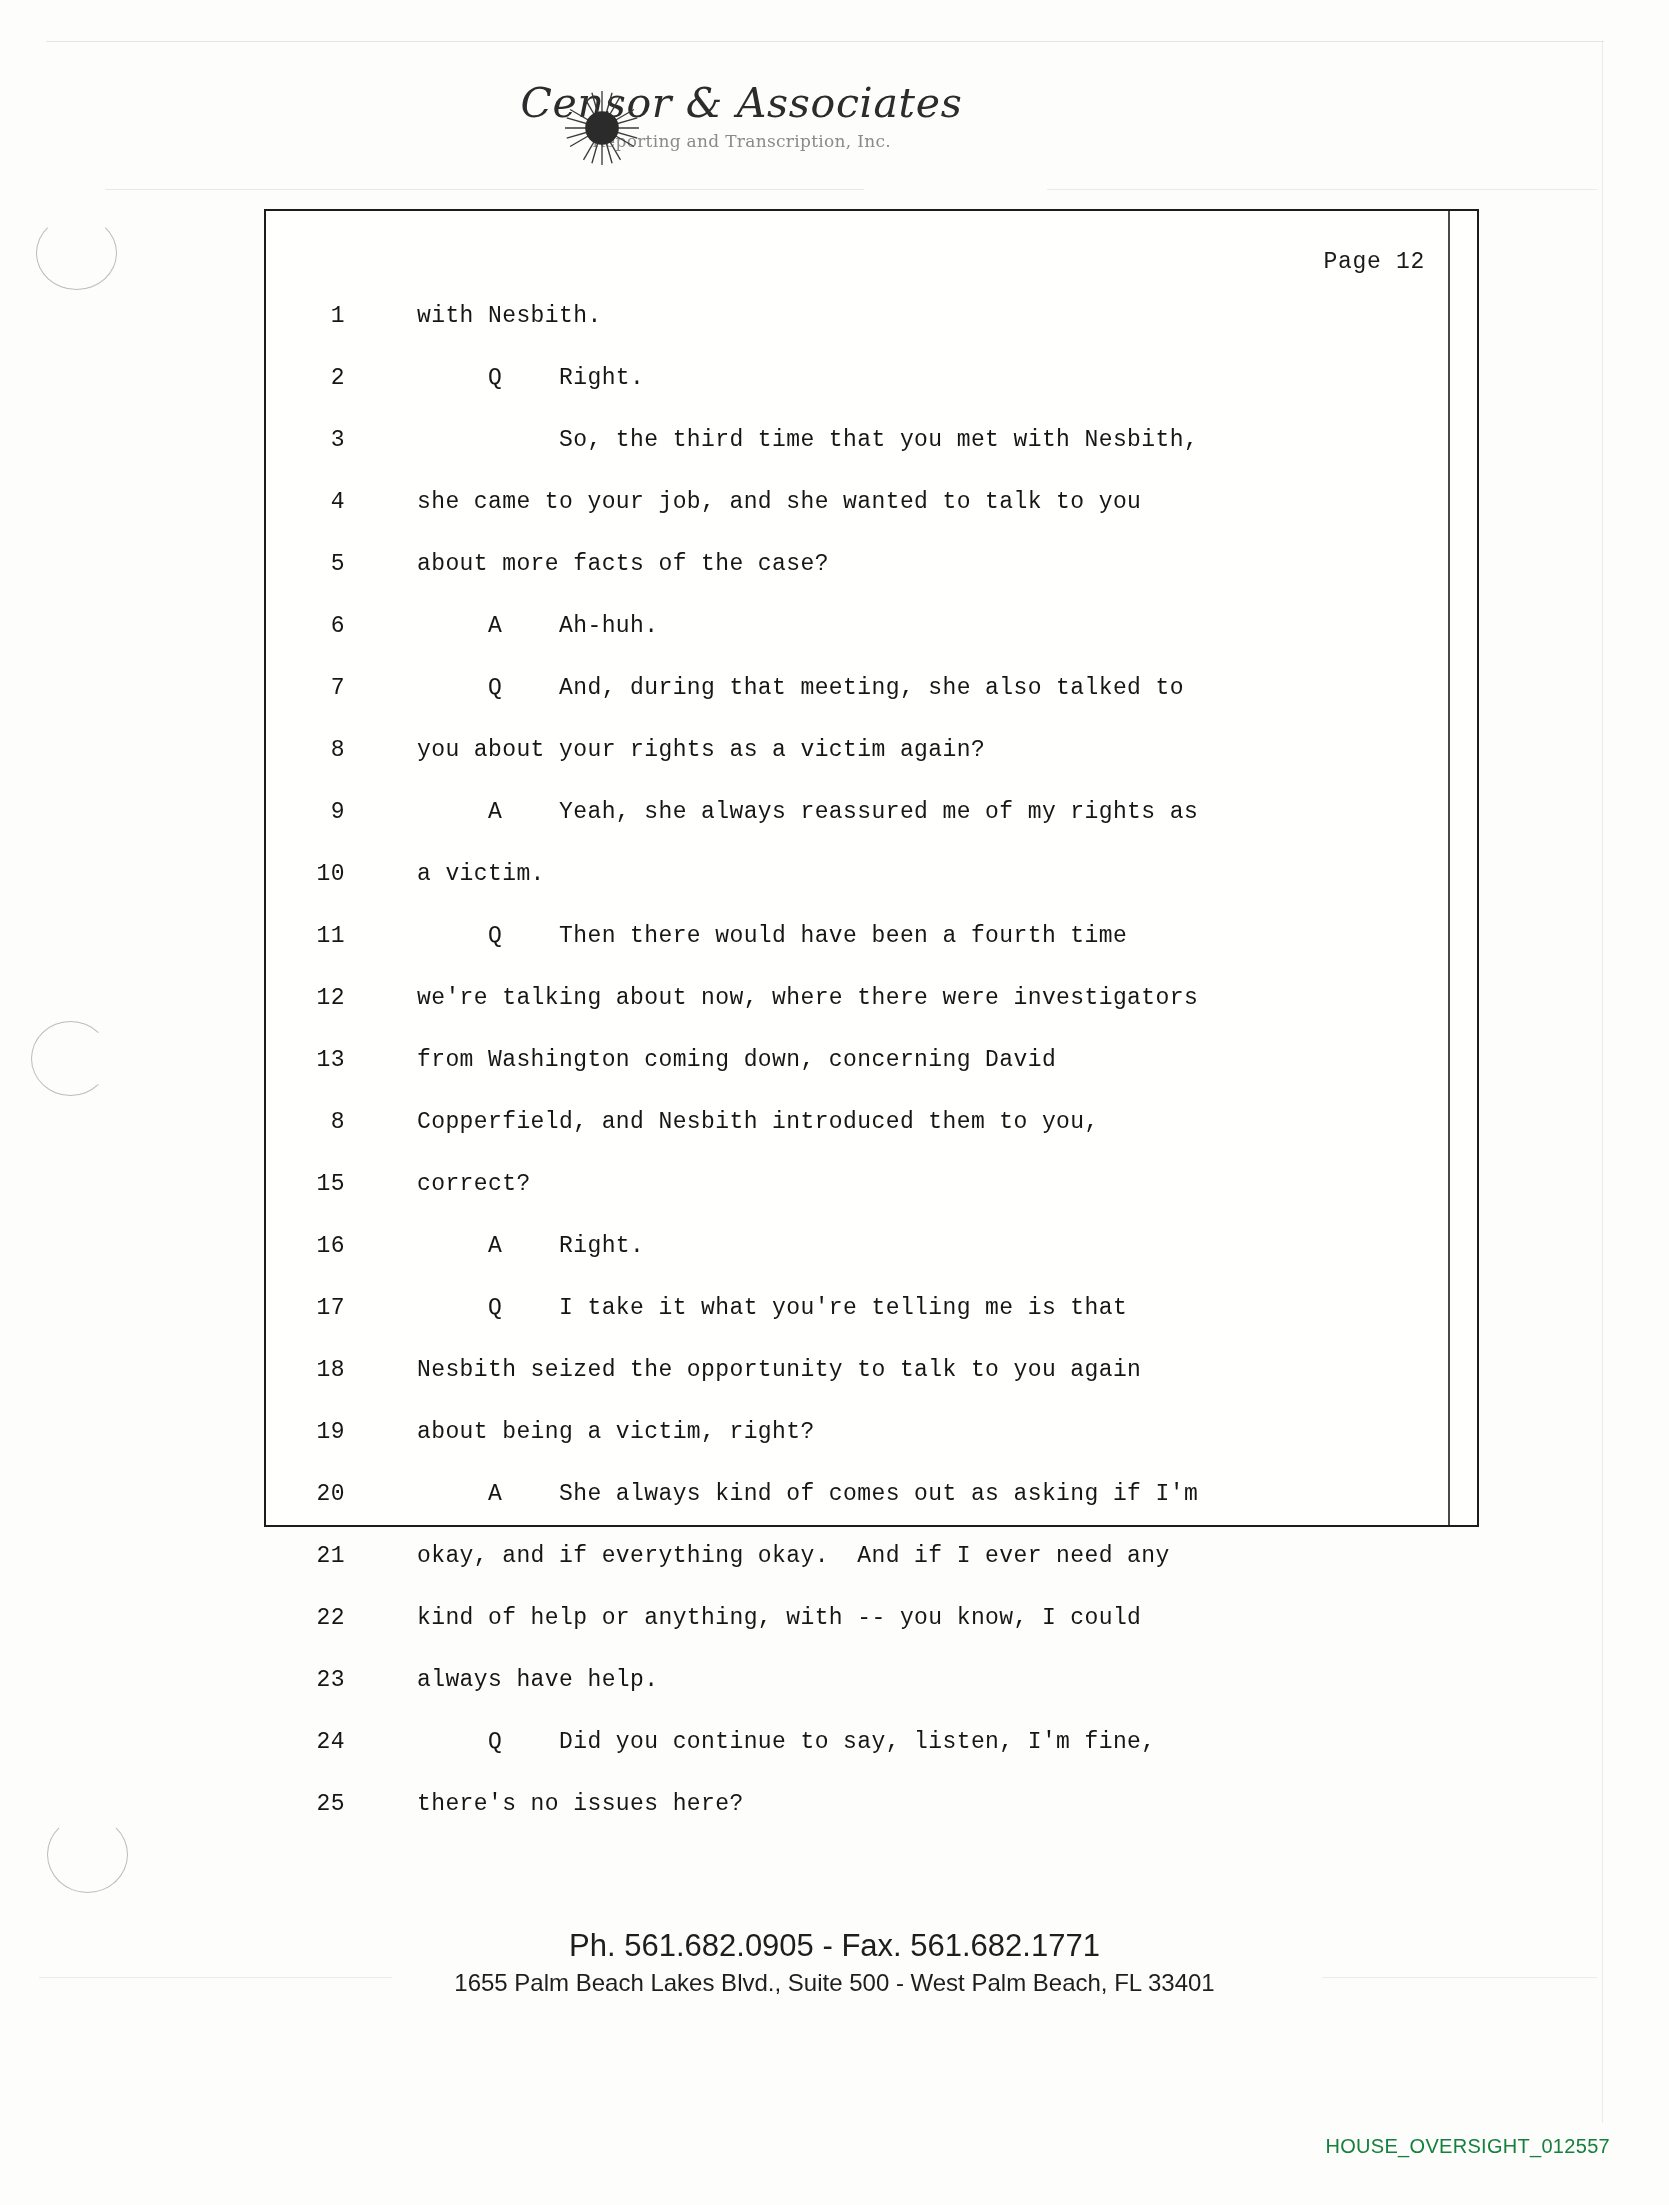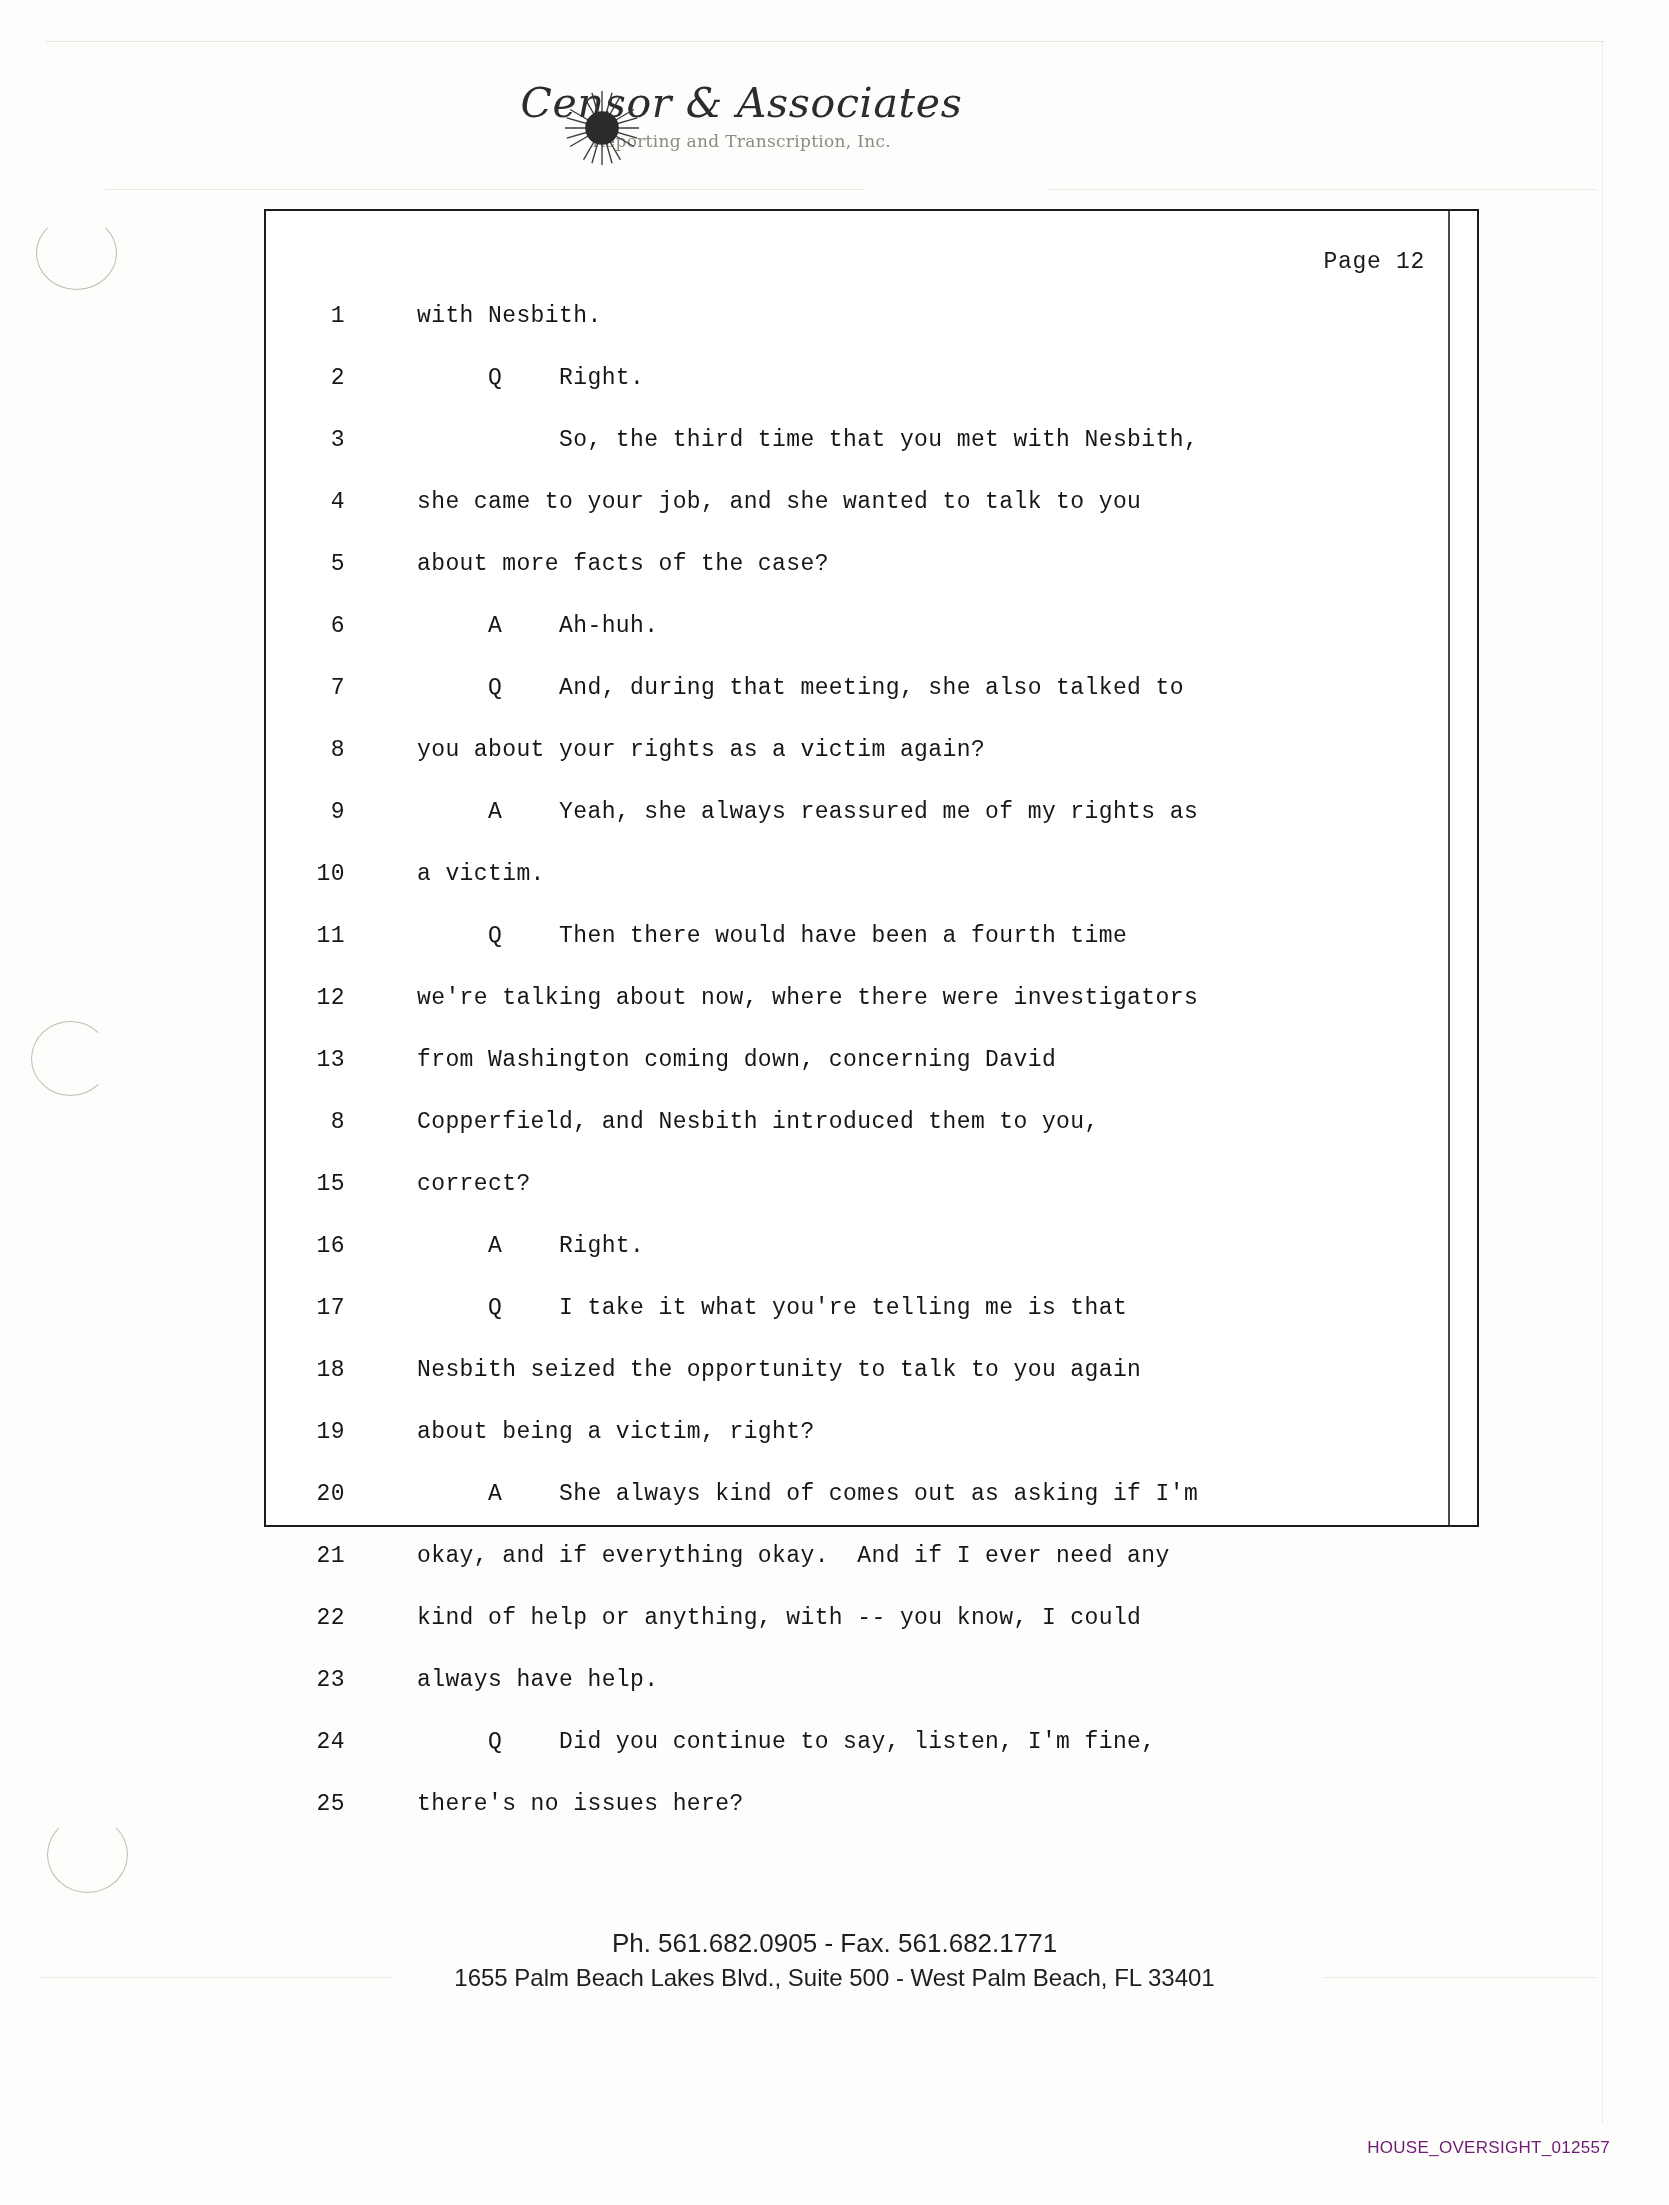--- a/index.html
+++ b/index.html
@@ -123,37 +123,37 @@
   
   .footer {
     position: absolute;
     left: 0;
     top: 1928px;
     width: 1669px;
     text-align: center;
   }
   .footer-line1 {
     font-family: "Liberation Sans", sans-serif;
-    font-size: 26px;
+    font-size: 31px;
     color: #1e1e1e;
   }
   .footer-line2 {
     font-family: "Liberation Sans", sans-serif;
     font-size: 24px;
     color: #1e1e1e;
     margin-top: 5.2px;
   }
 
   .bates {
     position: absolute;
     right: 59px;
     bottom: 47px;
     font-family: "Liberation Sans", sans-serif;
-    font-size: 17px;
-    color: #701a75;
+    font-size: 20px;
+    color: #15803d;
     letter-spacing: 0.3px;
   }
 
   
   .hole {
     position: absolute;
     border: 1.3px solid #b8b8b2;
     border-radius: 50%;
     background: transparent;
   }

